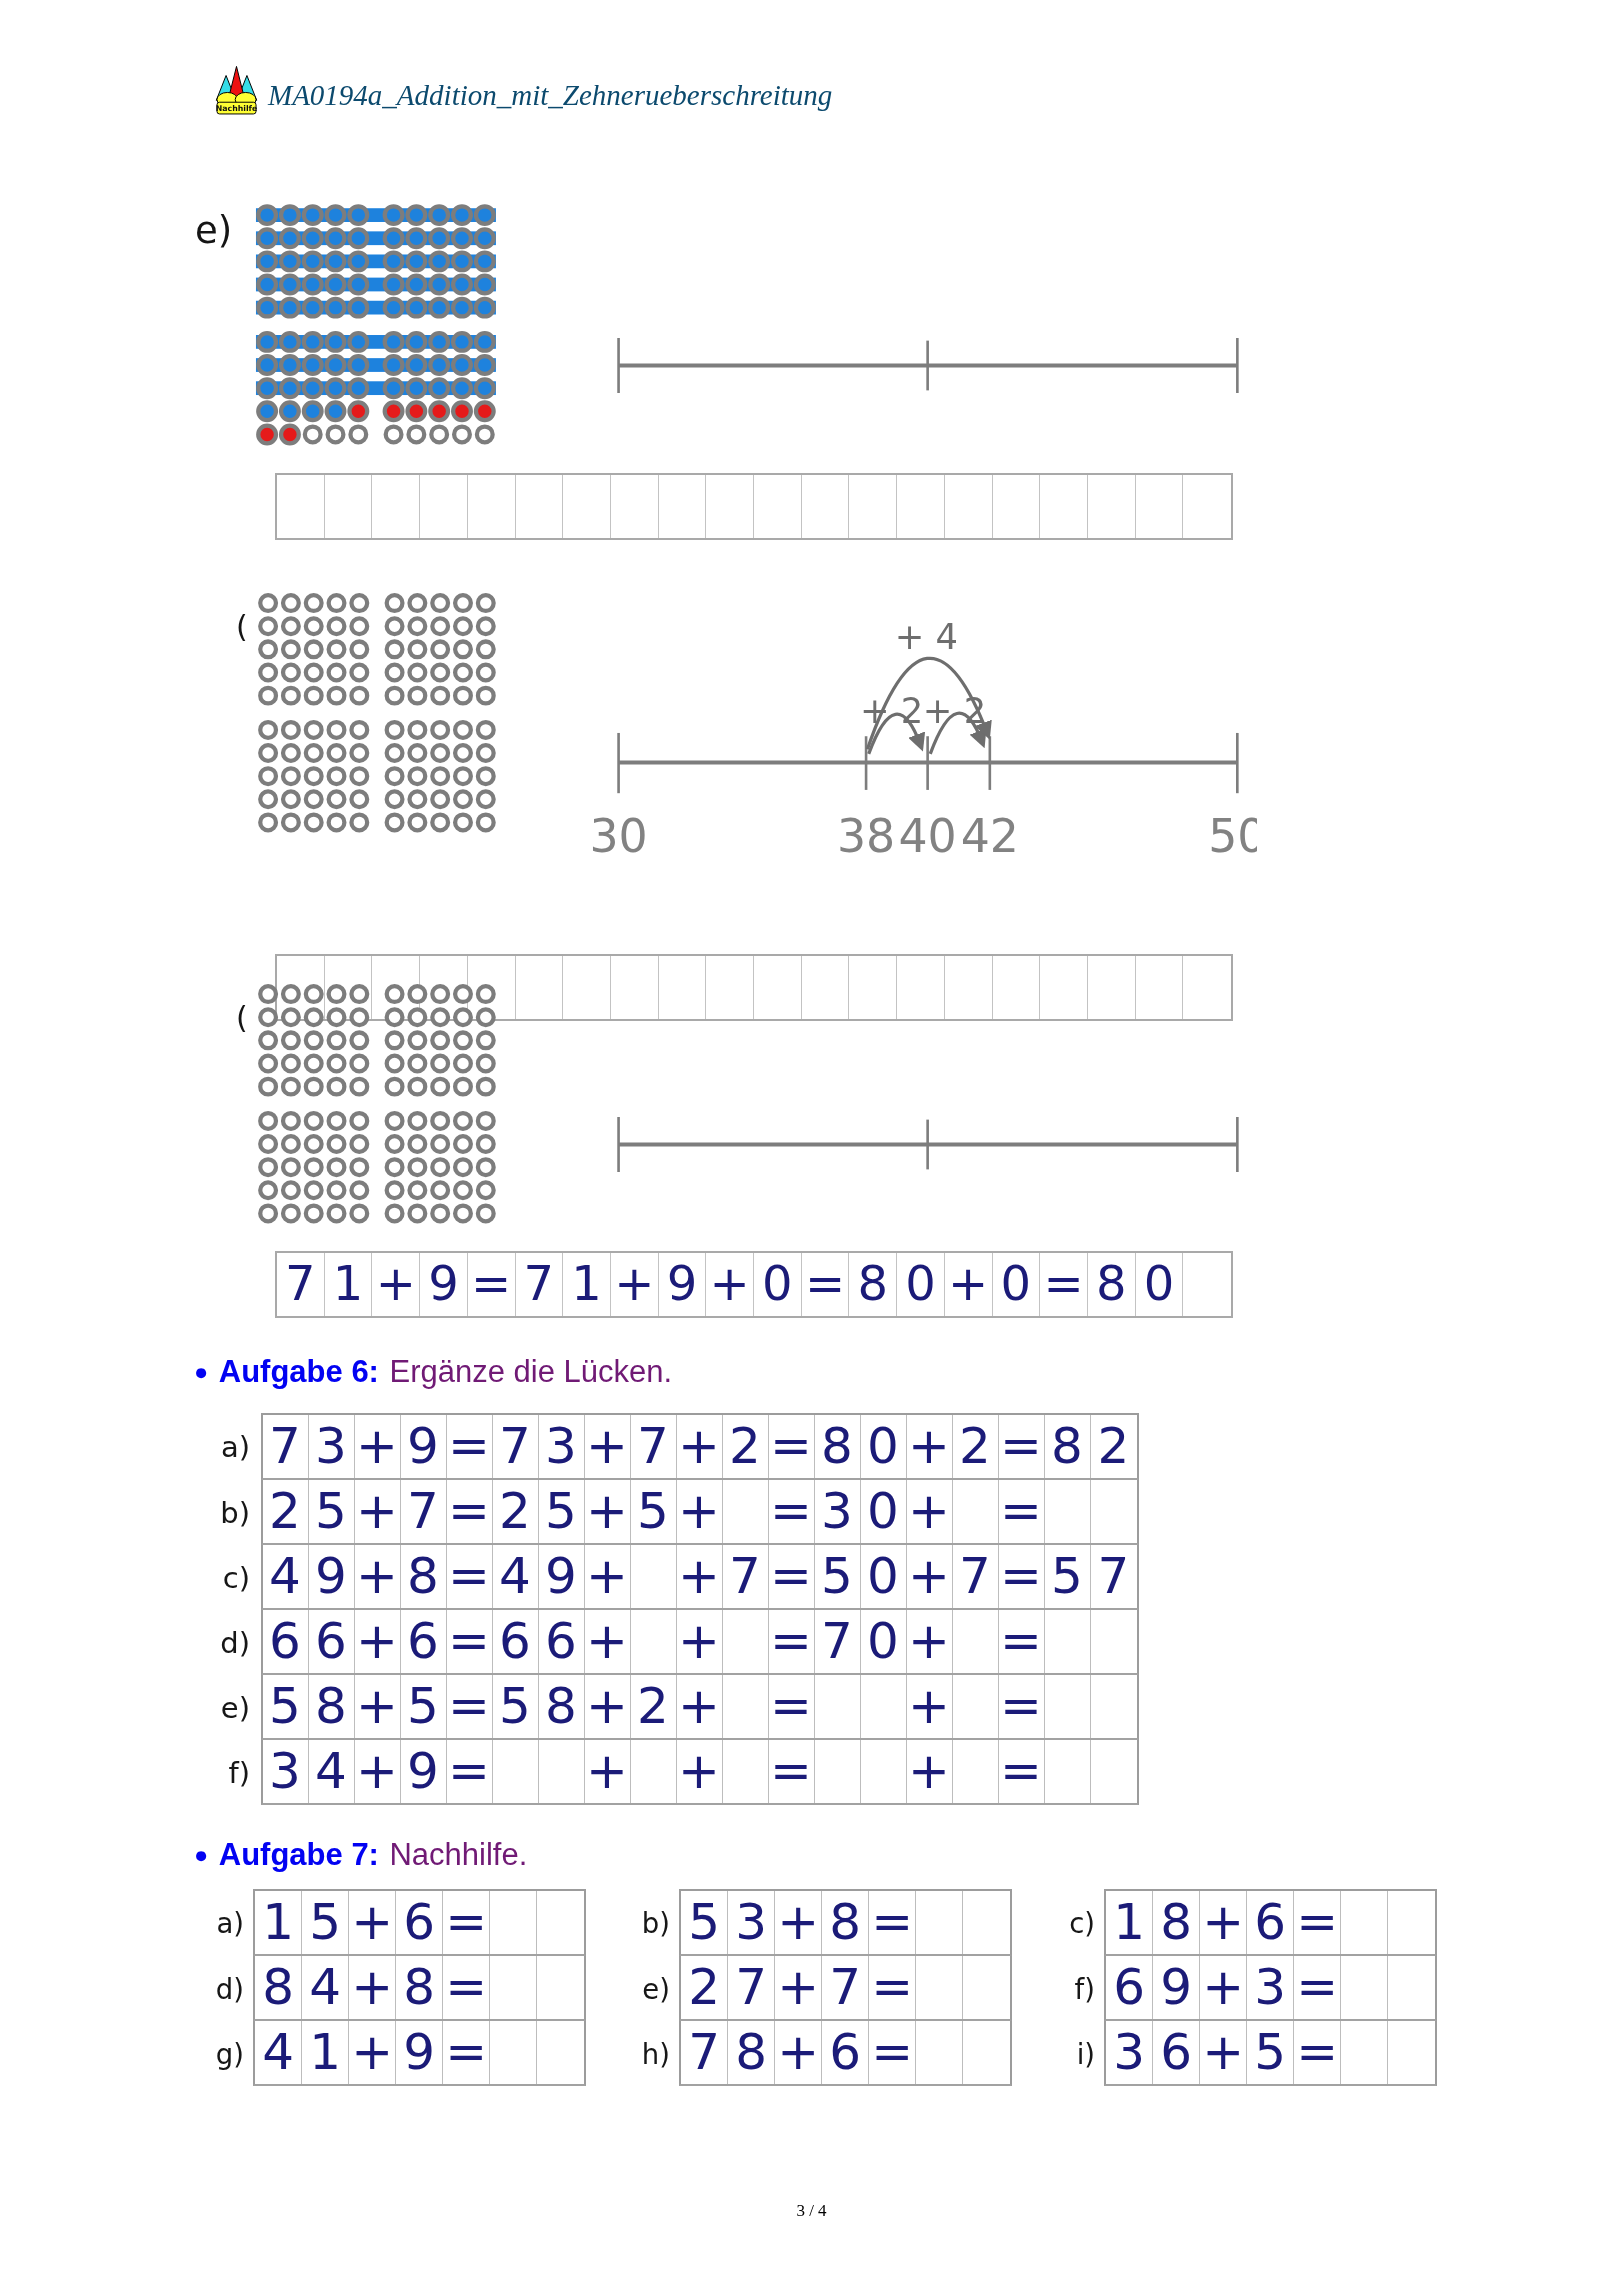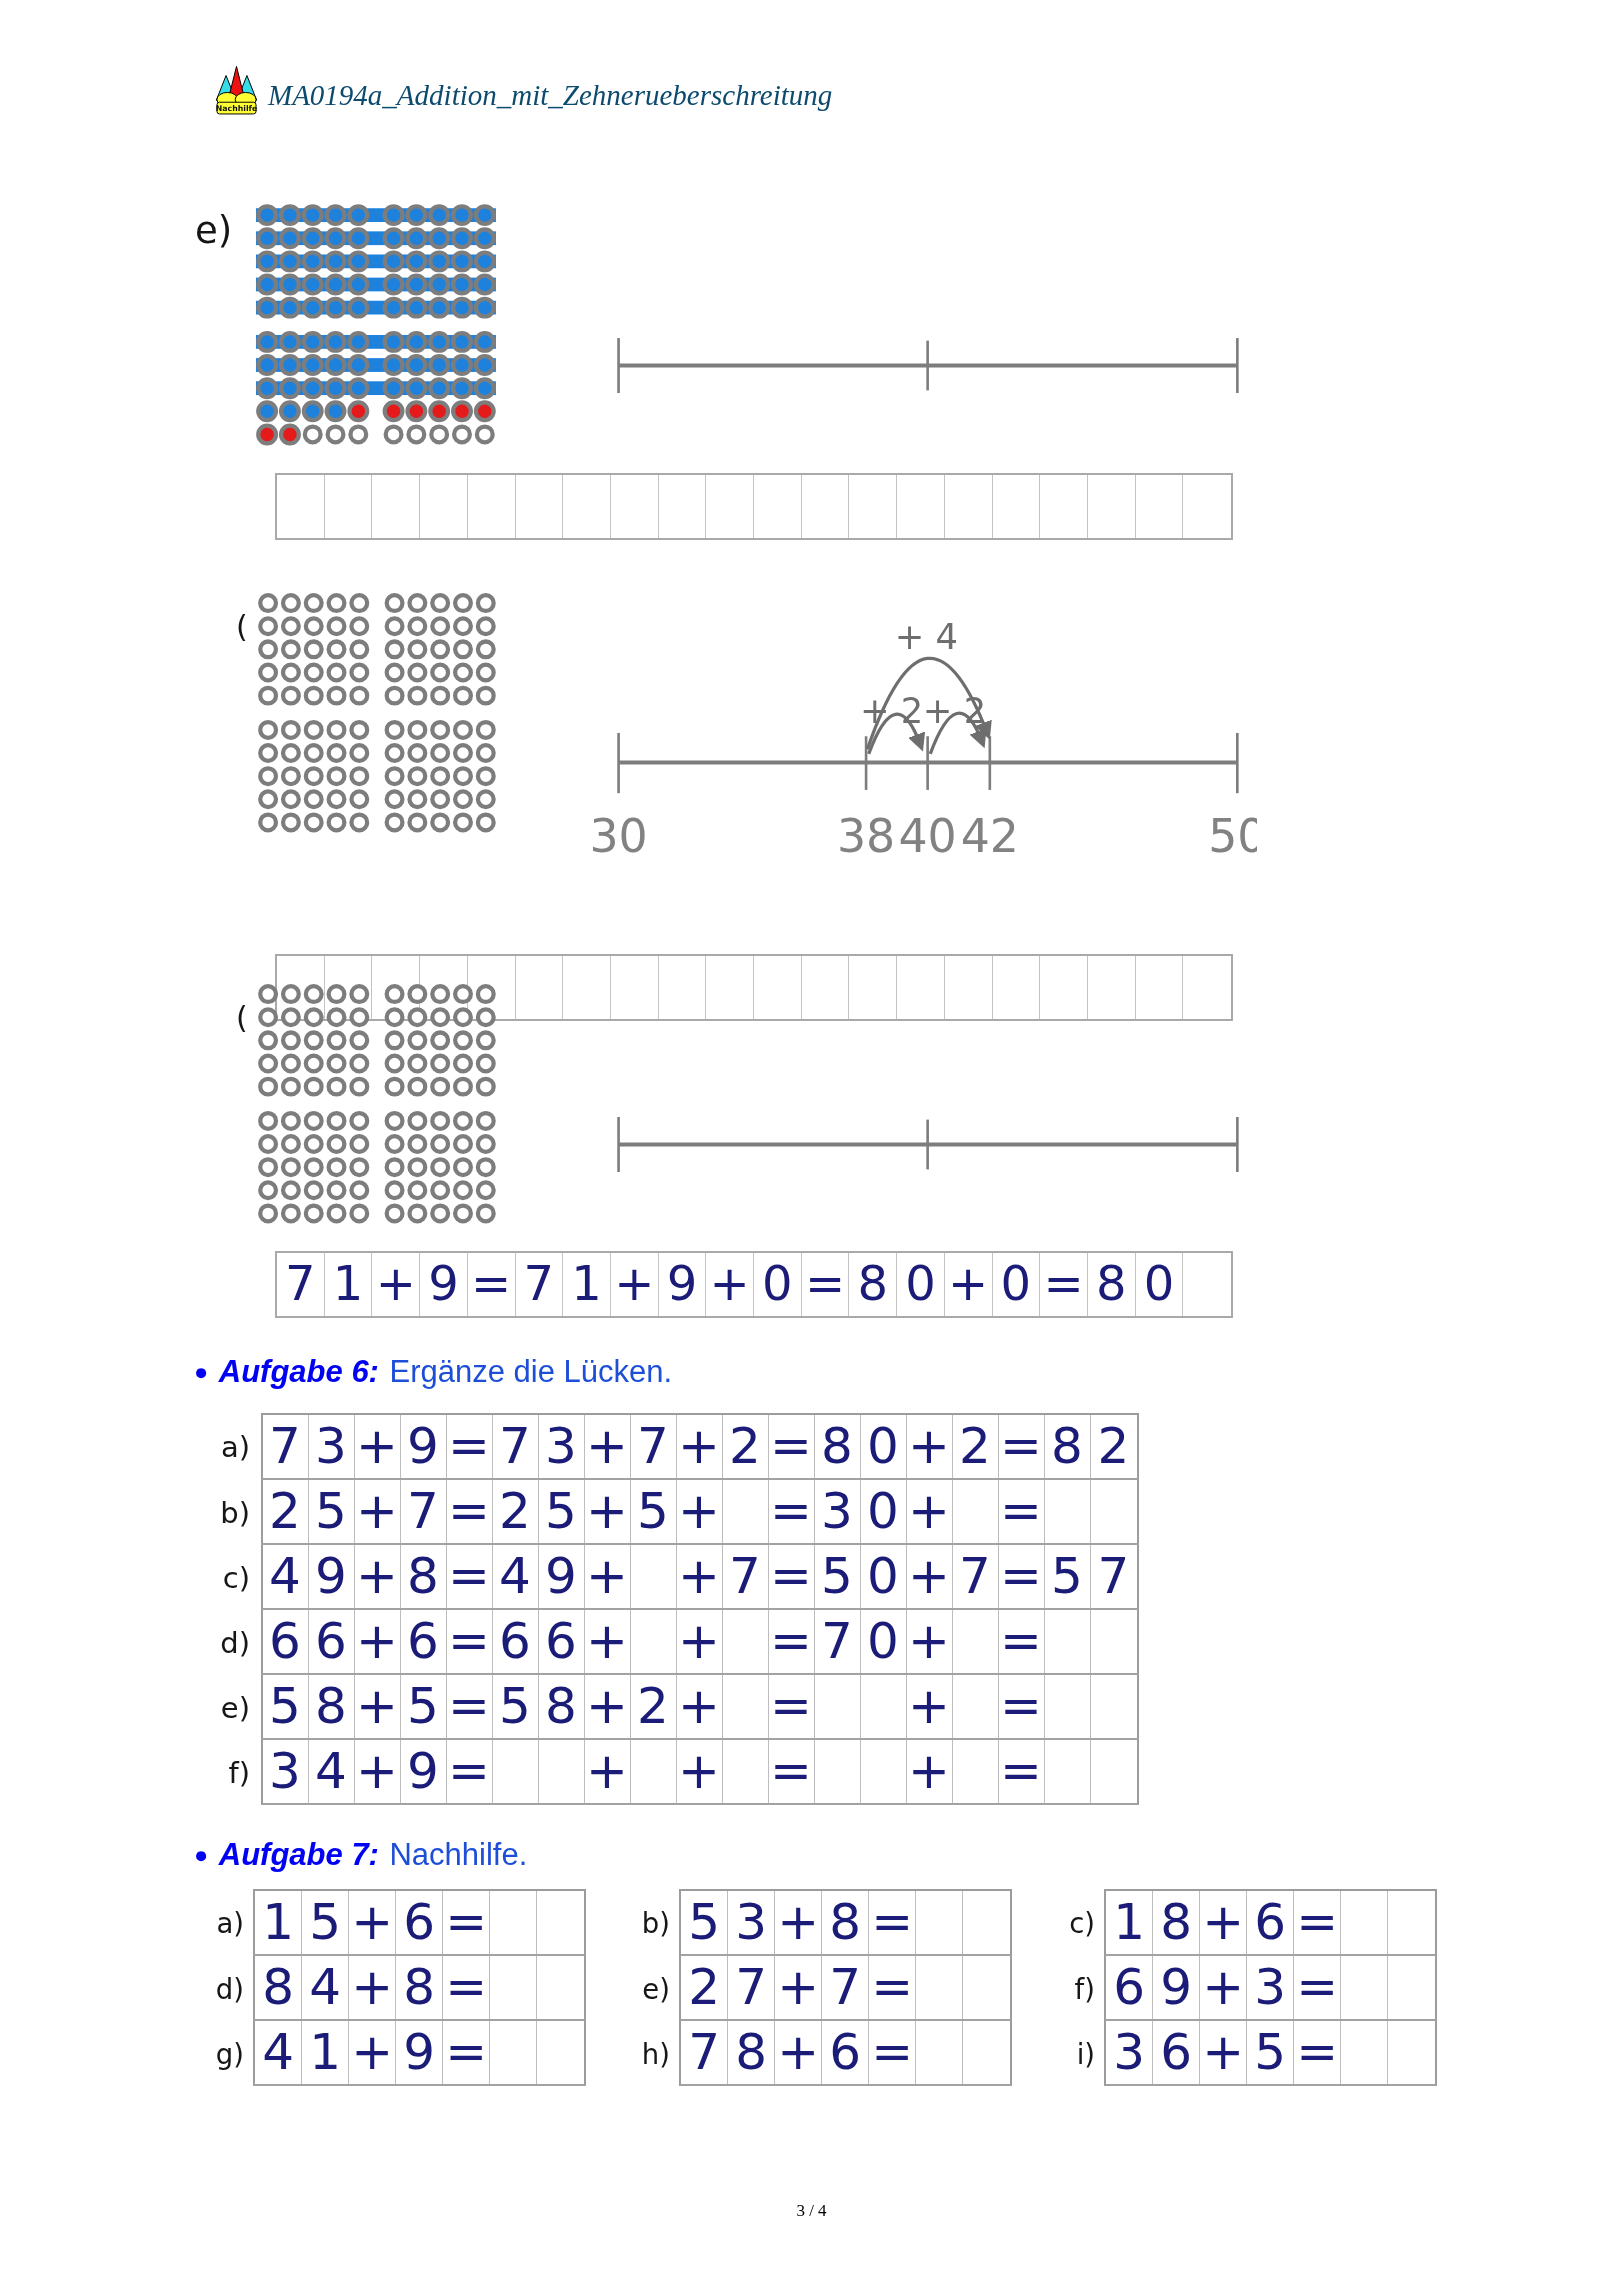--- a/index.html
+++ b/index.html
@@ -17,22 +17,22 @@
   
   .boxrow{display:grid;grid-template-columns:repeat(20,1fr);width:958px;height:67px;
           border:2.6px solid #a9a9a9;box-sizing:border-box;background:#fff;}
   .boxrow .cell{border-right:1.3px solid #c3c3c3;text-align:center;overflow:hidden;
           font-family:"DejaVu Sans",sans-serif;font-size:48px;line-height:60px;color:#1b1b78;}
   .boxrow .cell:last-child{border-right:none;}
 
   
   .task-head{display:flex;align-items:center;gap:10.5px;font-size:31px;}
   .bullet{color:#0202f2;font-size:23.6px;line-height:1;transform:translateY(1.3px);}
-  .task-title{color:#0202f2;font-weight:bold;font-style:italic;}
-  .task-sub{color:#1d4ed8;}
+  .task-title{color:#0202f2;font-weight:bold;}
+  .task-sub{color:#701a75;}
 
   
   .t6row{display:flex;align-items:stretch;}
   .rowlab{font-family:"DejaVu Sans",sans-serif;color:#161616;display:flex;
           align-items:center;justify-content:flex-end;}
   .rowlab.l6{width:54px;padding-right:10.5px;font-size:29px;}
   .t6cells{display:grid;grid-template-columns:repeat(19,46px);height:63px;background:#fff;
           border-left:2px solid #9c9c9c;border-right:2px solid #9c9c9c;border-bottom:2px solid #a2a2a2;}
   .t6row.first .t6cells{border-top:2px solid #9c9c9c;}
   .tcell{border-right:1.3px solid #bdbdbd;text-align:center;overflow:hidden;

